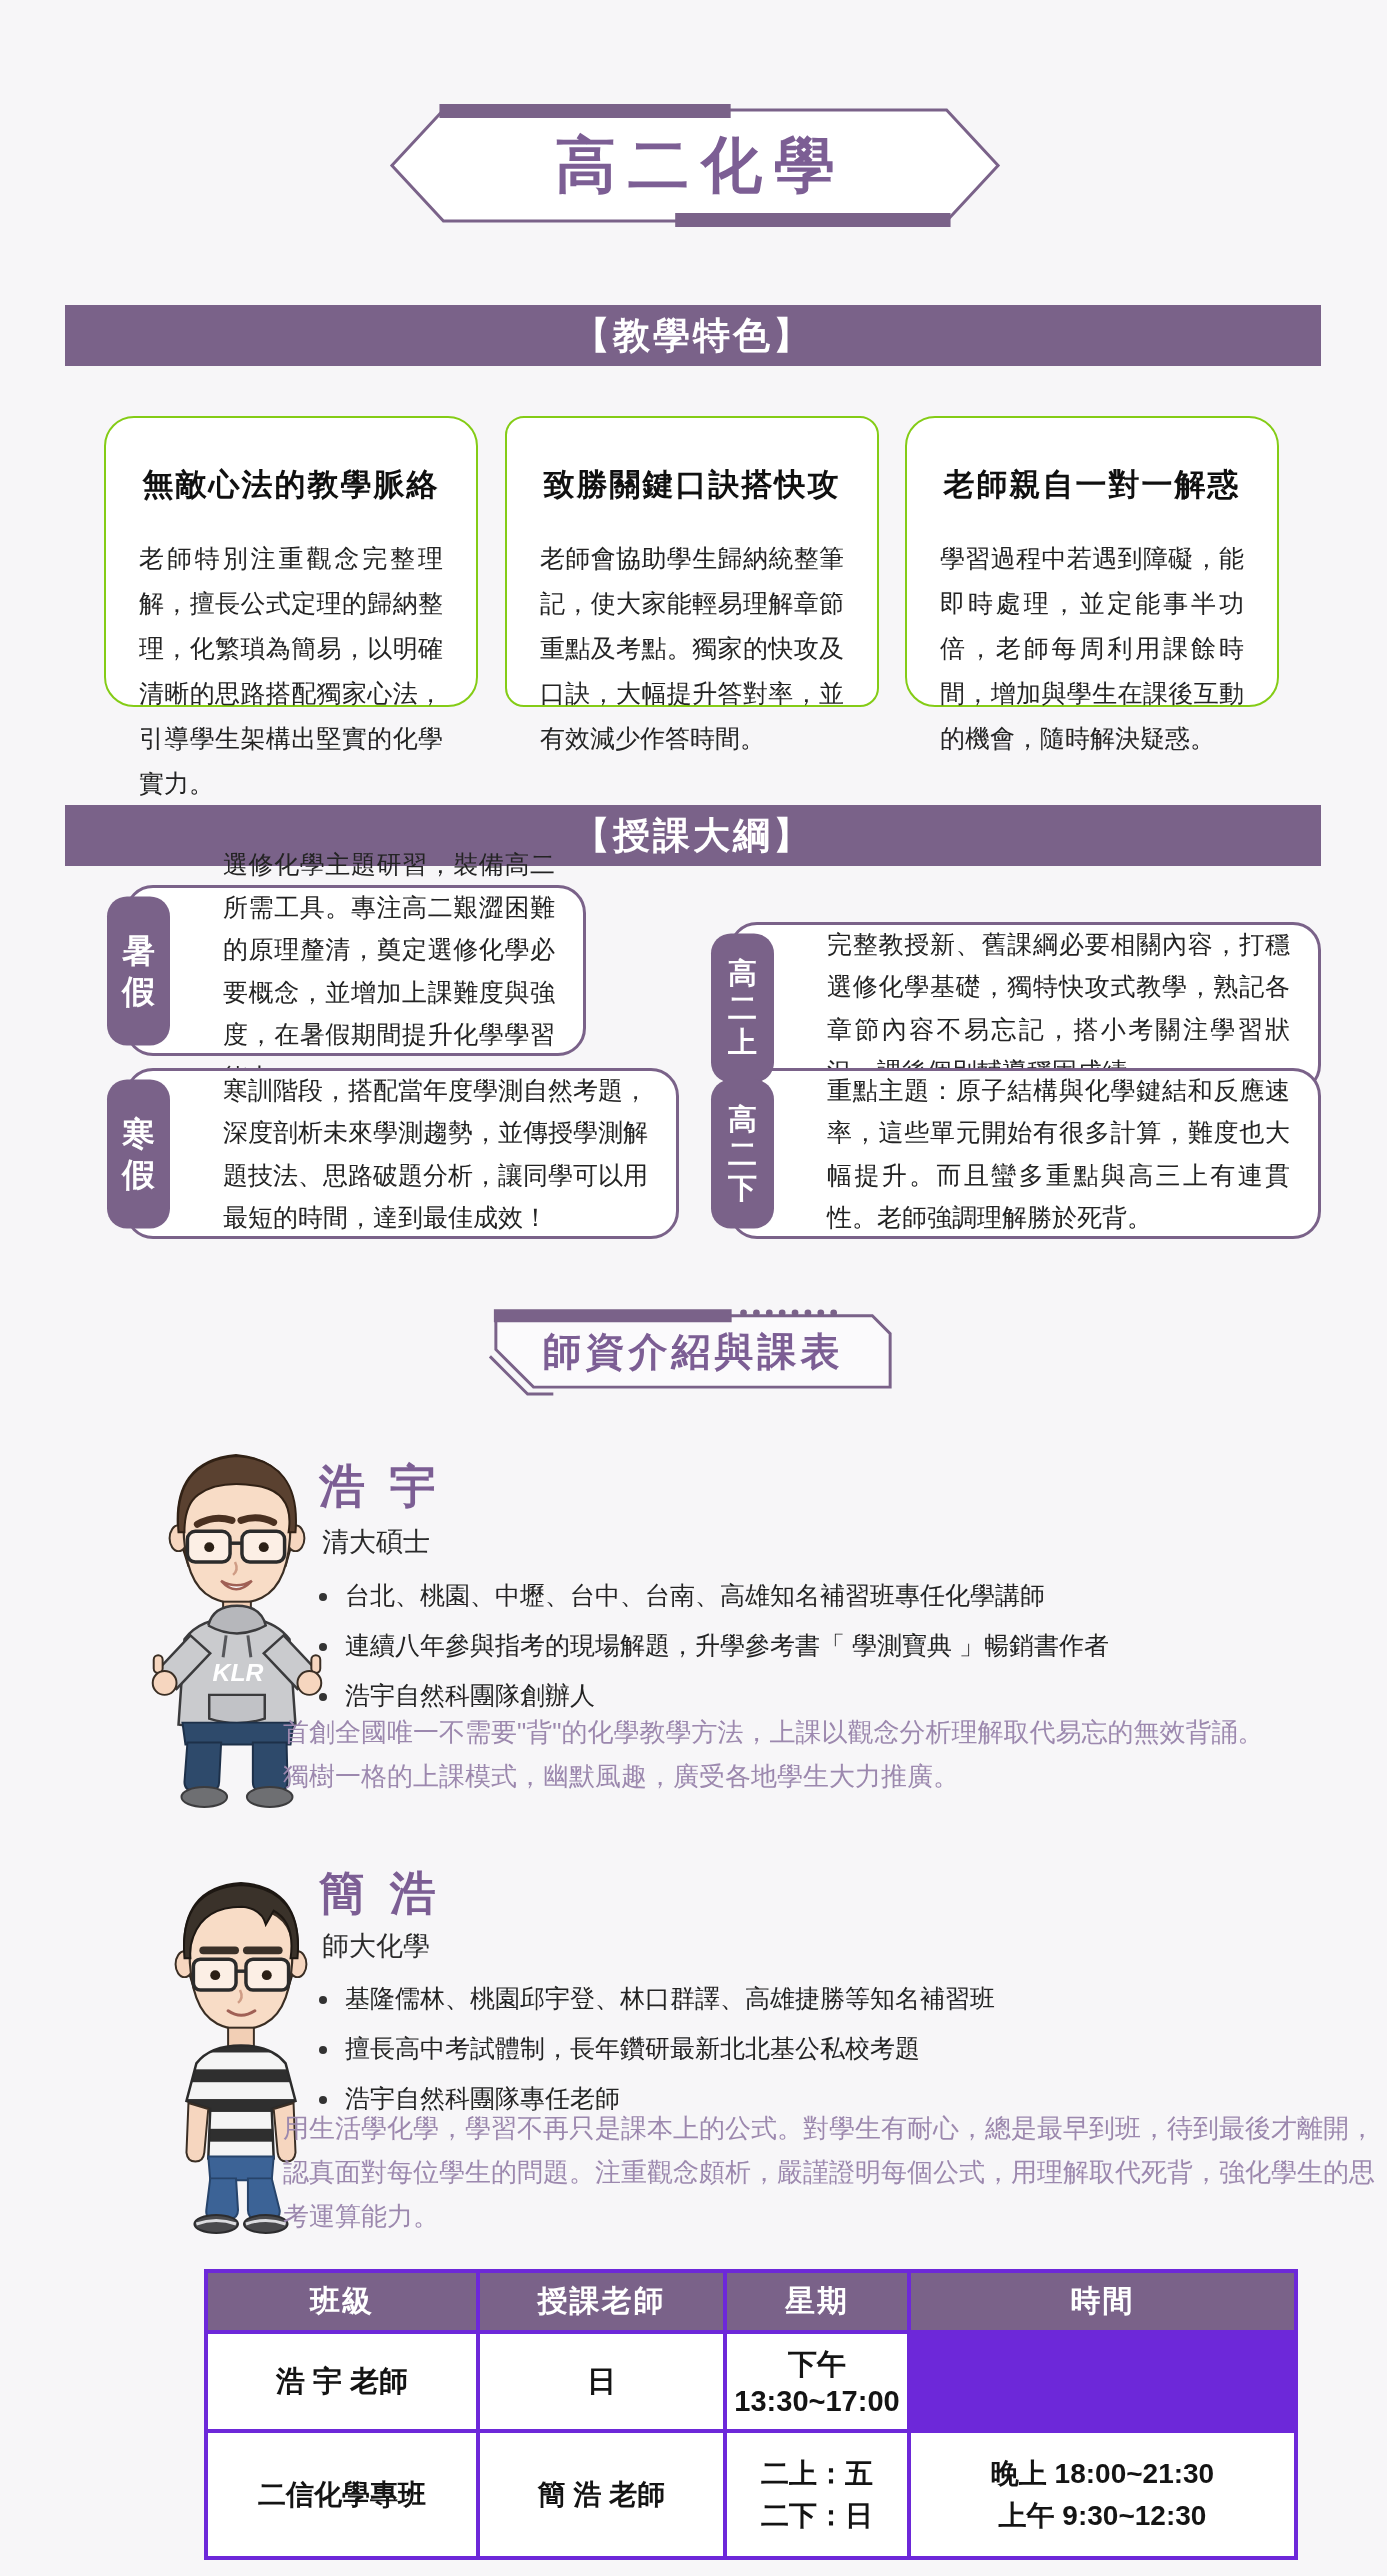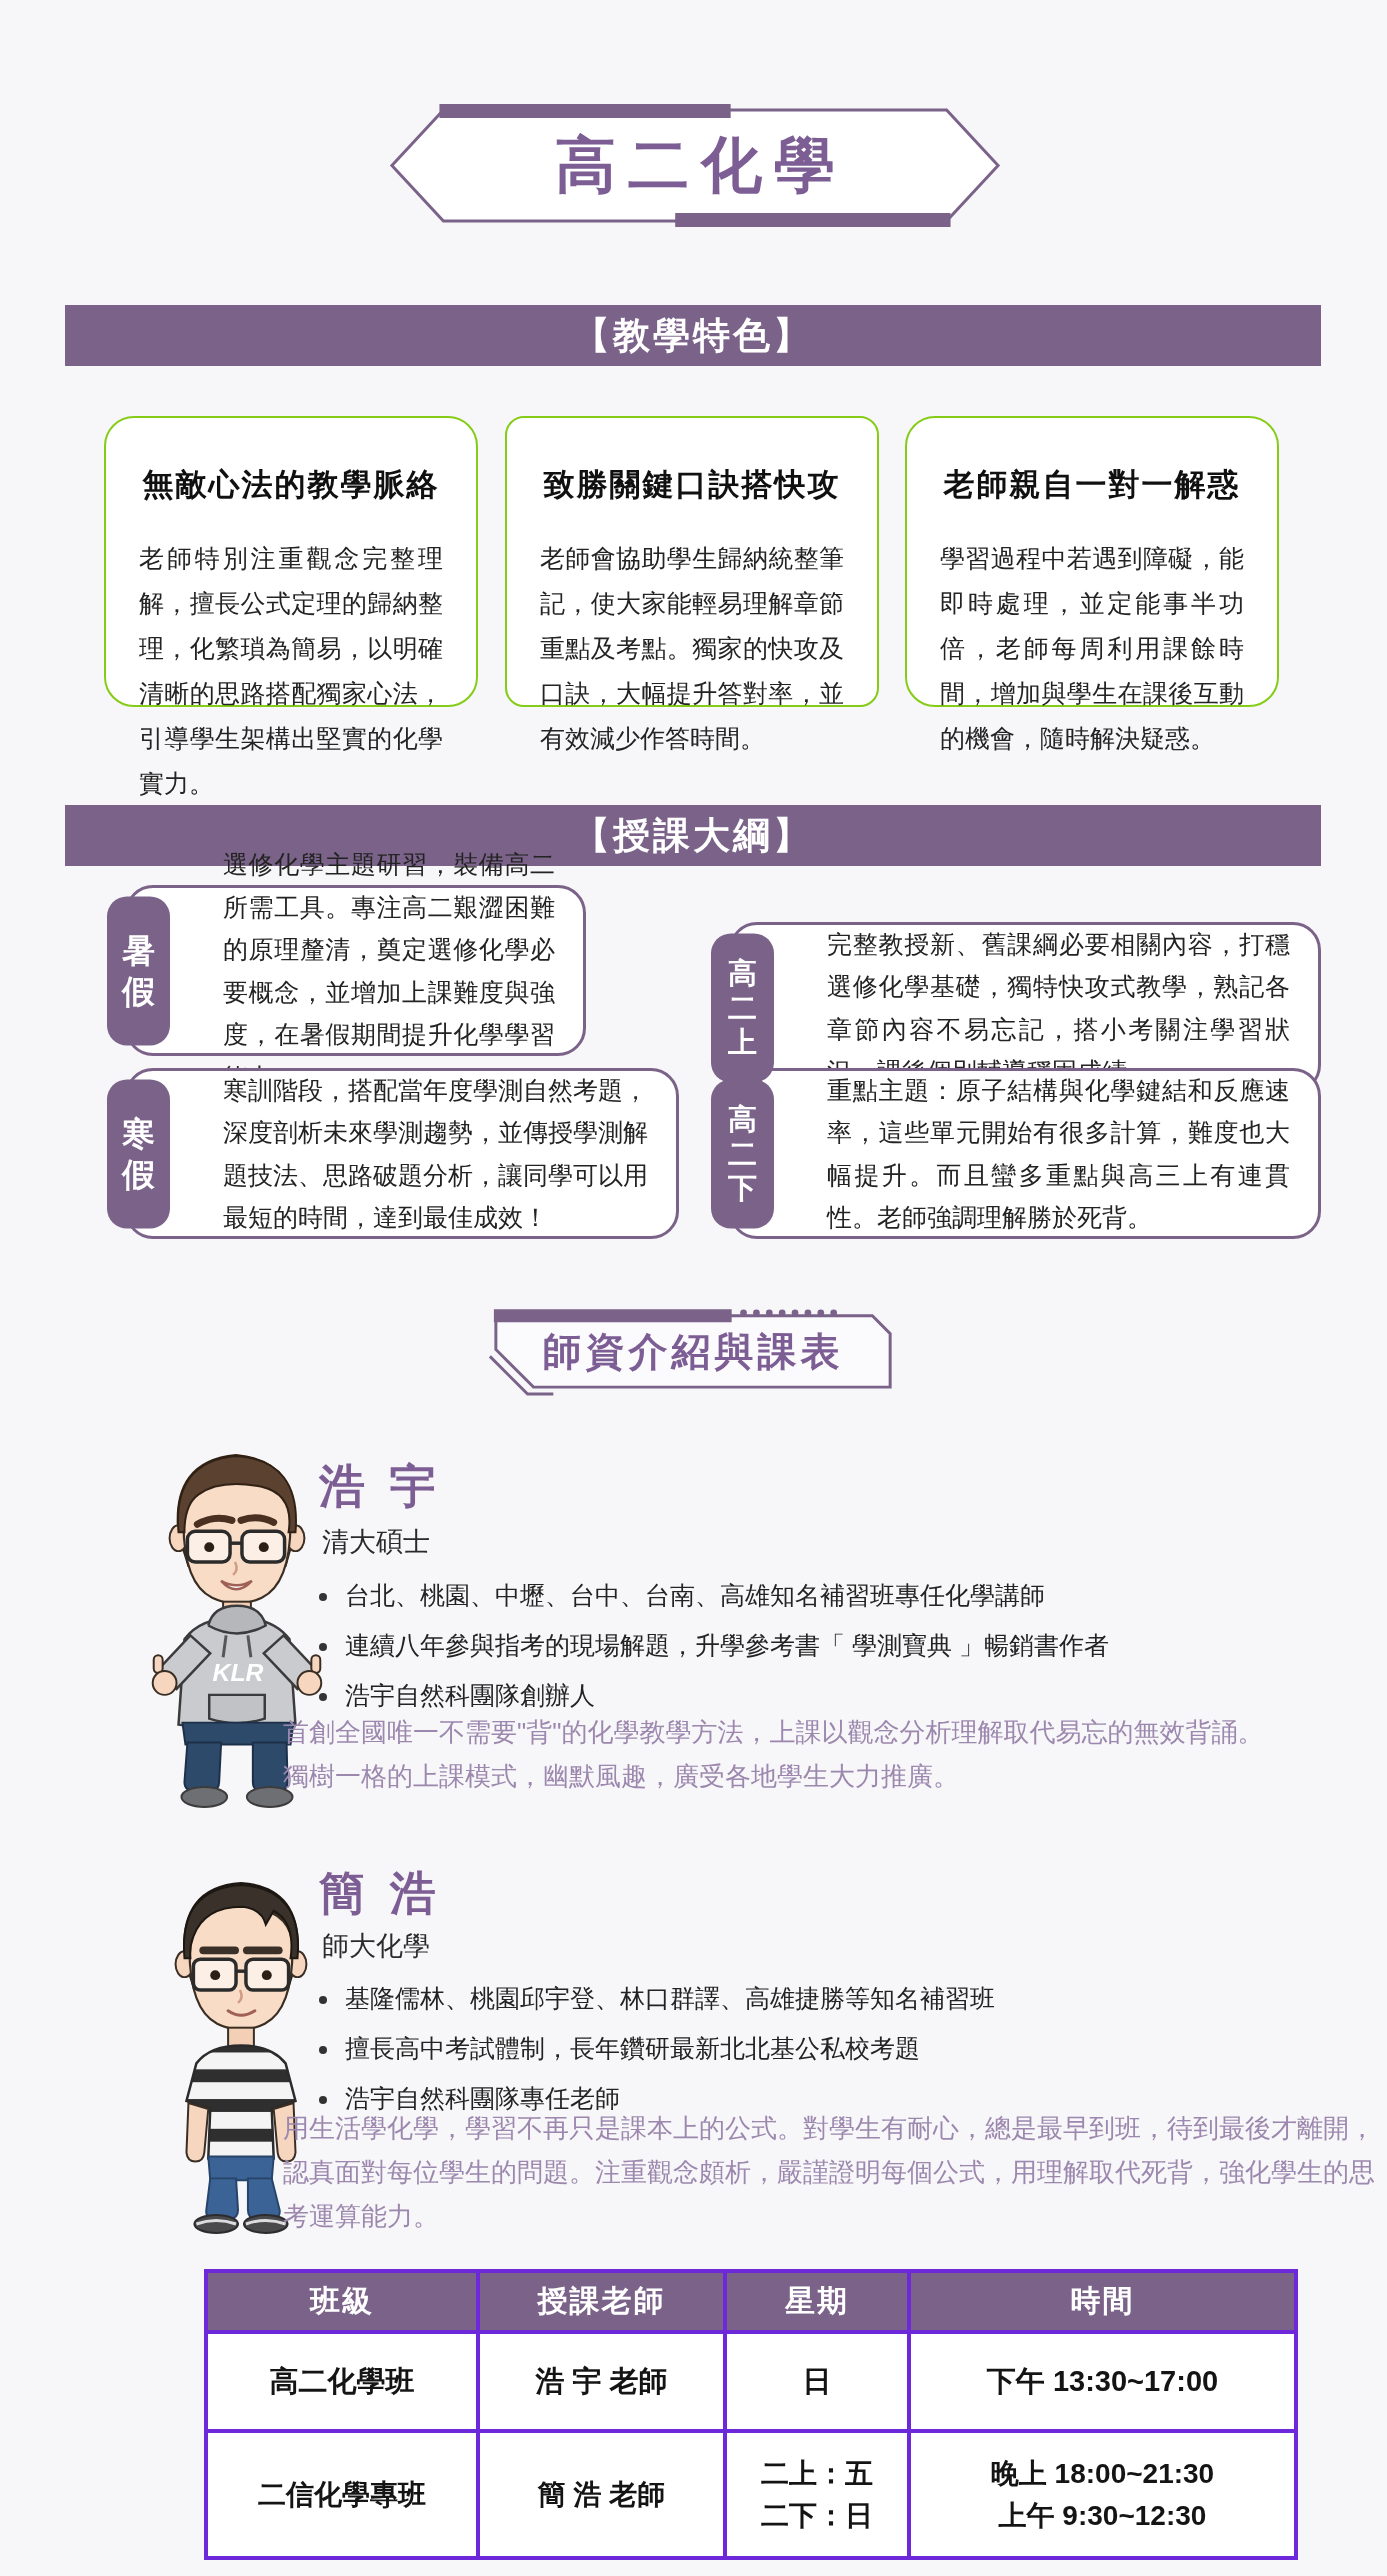--- a/index.html
+++ b/index.html
@@ -273,21 +273,20 @@
   <div class="tdesc t2">用生活學化學，學習不再只是課本上的公式。對學生有耐心，總是最早到班，待到最後才離開，認真面對每位學生的問題。注重觀念頗析，嚴謹證明每個公式，用理解取代死背，強化學生的思考運算能力。</div>
 
   <div class="schedule">
     <div class="srow head">
       <div>班級</div>
       <div>授課老師</div>
       <div>星期</div>
       <div>時間</div>
     </div>
     <div class="srow body r1">
-      <div>高二化學班</div>
       <div>浩  宇 老師</div>
       <div>日</div>
       <div>下午 13:30~17:00</div>
     </div>
     <div class="srow body r2">
       <div>二信化學專班</div>
       <div>簡  浩 老師</div>
       <div>二上：五
 二下：日</div>
       <div>晚上 18:00~21:30

